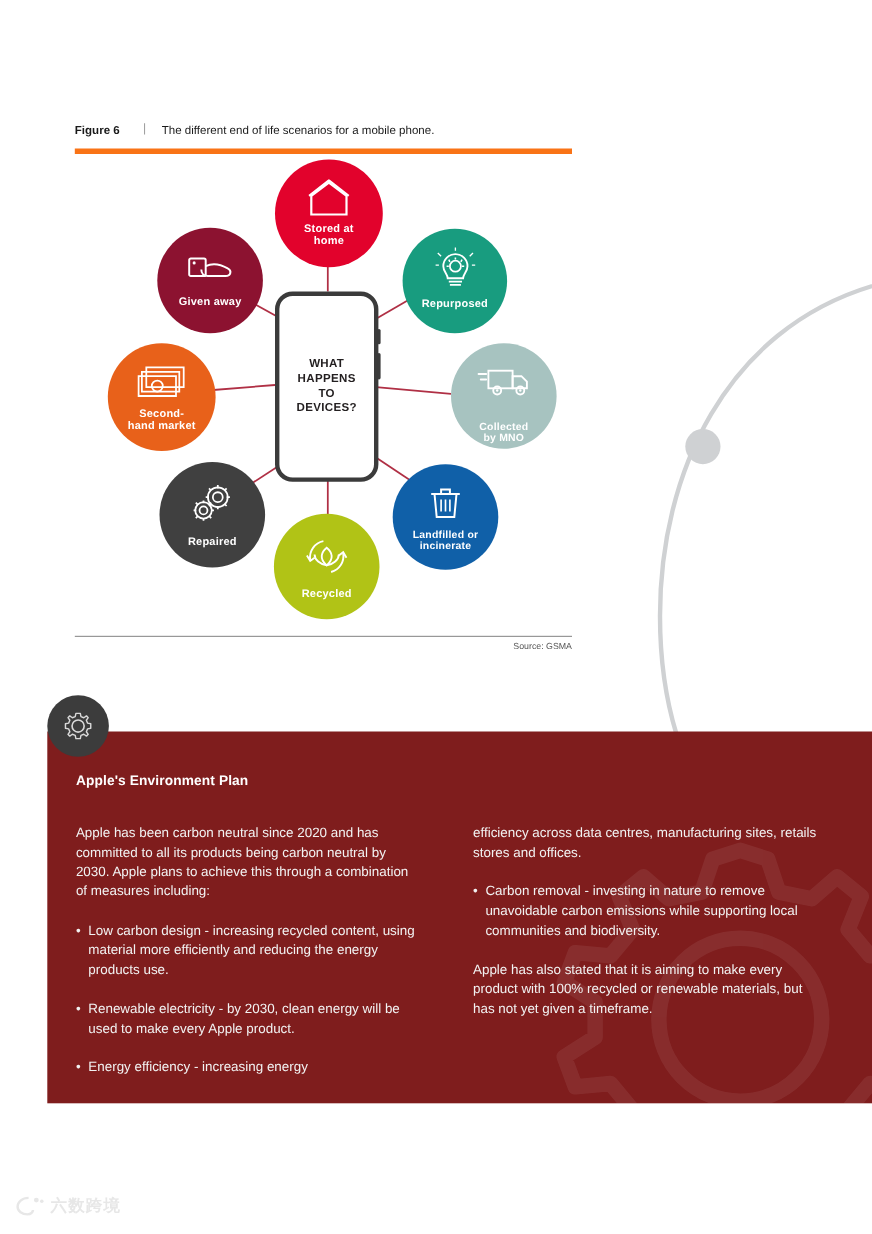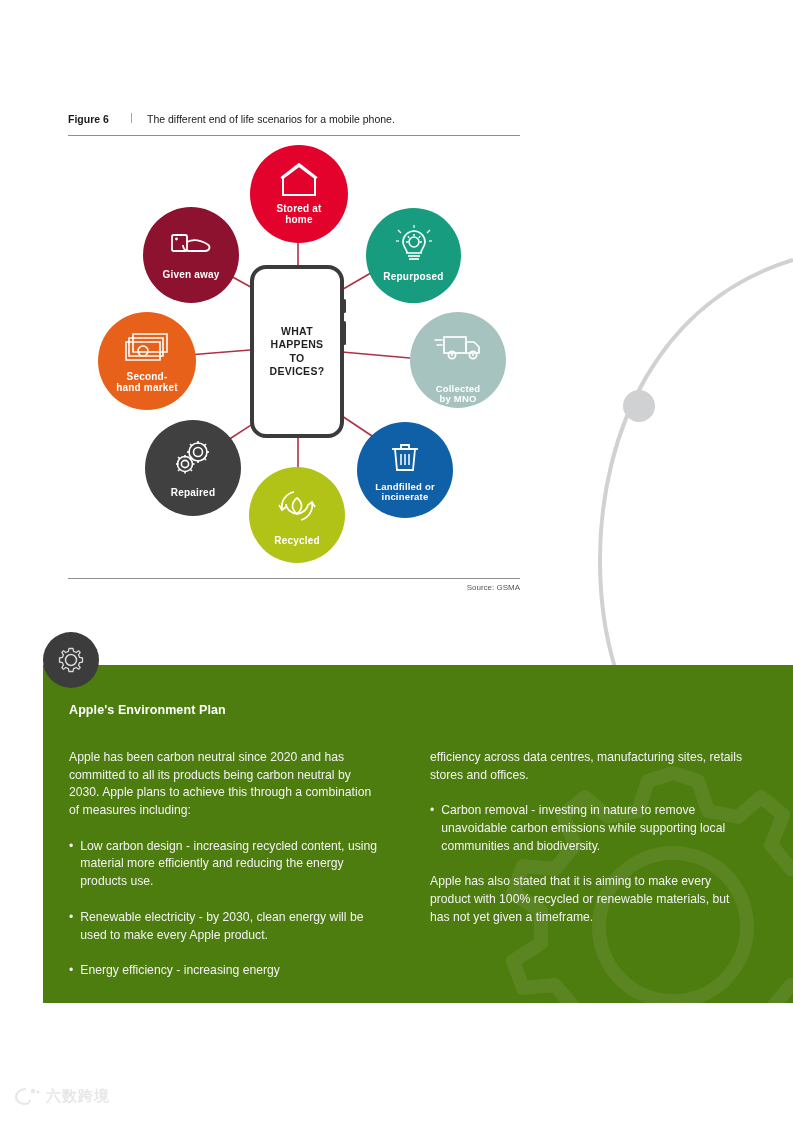--- a/index.html
+++ b/index.html
@@ -15,40 +15,40 @@
   .bg-arc{position:absolute;left:0;top:0;width:793px;height:1122px;pointer-events:none;}
 
   
   .header{position:absolute;left:0;top:46px;width:793px;height:28px;}
   .header-left{position:absolute;left:68px;top:4px;font-size:10.5px;font-weight:bold;letter-spacing:.1px;color:#1a1a1a;}
   .header-right{position:absolute;right:120px;top:5px;font-size:9.5px;color:#3a3a3a;white-space:nowrap;}
   .header-page{position:absolute;right:84px;top:5px;font-size:9.5px;color:#3a3a3a;}
   .header-tab{position:absolute;right:0;top:-4px;width:64px;height:26px;background:#e2022c;border-top-left-radius:13px;border-bottom-left-radius:13px;}
 
   
-  .fig-caption{position:absolute;left:68px;top:111px;width:452px;height:24px;border-bottom:1px solid #f97316;}
+  .fig-caption{position:absolute;left:68px;top:111px;width:452px;height:24px;border-bottom:5px solid #f97316;}
   .fig-num{position:absolute;left:0;top:2px;font-size:10.5px;font-weight:bold;color:#1a1a1a;}
   .fig-bar{position:absolute;left:62px;top:0px;font-size:11px;color:#9a9a9a;font-weight:300;}
   .fig-text{position:absolute;left:79px;top:2px;font-size:10.5px;color:#1a1a1a;}
 
   
   .diagram{position:absolute;left:60px;top:140px;width:470px;height:430px;}
   .node{position:absolute;border-radius:50%;display:flex;flex-direction:column;align-items:center;justify-content:flex-end;color:#fff;text-align:center;}
   .node .ico{position:absolute;left:50%;transform:translateX(-50%);}
   .node .lbl{position:relative;font-weight:bold;line-height:1.08;letter-spacing:.2px;z-index:2;}
 
   .phone{position:absolute;left:190px;top:125px;width:86px;height:165px;border:4px solid #3b3b3b;border-radius:16px;background:#fff;display:flex;align-items:center;justify-content:center;z-index:5;}
   .phone-txt{font-size:10.5px;font-weight:bold;line-height:1.28;text-align:center;color:#231f20;letter-spacing:.3px;}
   .phone-btn{position:absolute;right:-6px;width:3px;background:#3b3b3b;border-radius:2px;}
 
   .source-rule{position:absolute;left:68px;top:578px;width:452px;border-top:1px solid #8d8d8d;}
   .source-txt{position:absolute;right:273px;top:583px;font-size:8px;color:#555;padding-left:40px;}
 
   
-  .panel{position:absolute;left:43px;top:665px;width:750px;height:338px;background:#4d7c0f;overflow:hidden;}
+  .panel{position:absolute;left:43px;top:665px;width:750px;height:338px;background:#7f1d1d;overflow:hidden;}
   .panel-gear{position:absolute;right:-60px;bottom:-110px;opacity:.07;}
   .gear-badge{position:absolute;left:43px;top:632px;width:56px;height:56px;border-radius:50%;background:#3c3c3c;display:flex;align-items:center;justify-content:center;z-index:3;}
 
   .panel-inner{position:relative;z-index:2;padding:38px 42px 0 26px;}
   .panel-title{font-size:12.5px;font-weight:bold;color:#ffffff;letter-spacing:.1px;margin:0 0 20px 0;}
   .cols{display:flex;gap:46px;}
   .col{width:315px;margin-top:12px;}
   .col p{margin:0 0 18px 0;font-size:12.2px;line-height:1.45;color:#f2f2f2;}
   .bullet{display:flex;gap:7px;margin:0 0 18px 0;}
   .bullet .dot{font-size:12.2px;line-height:1.45;color:#f2f2f2;}

